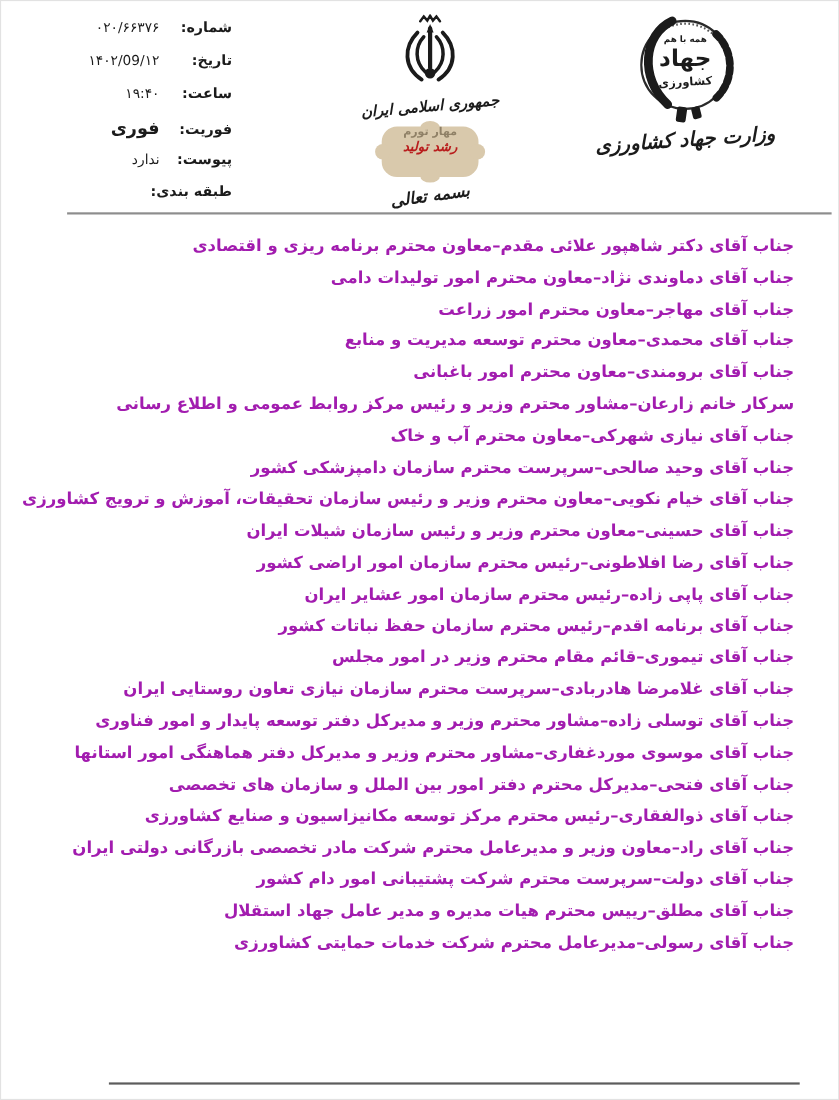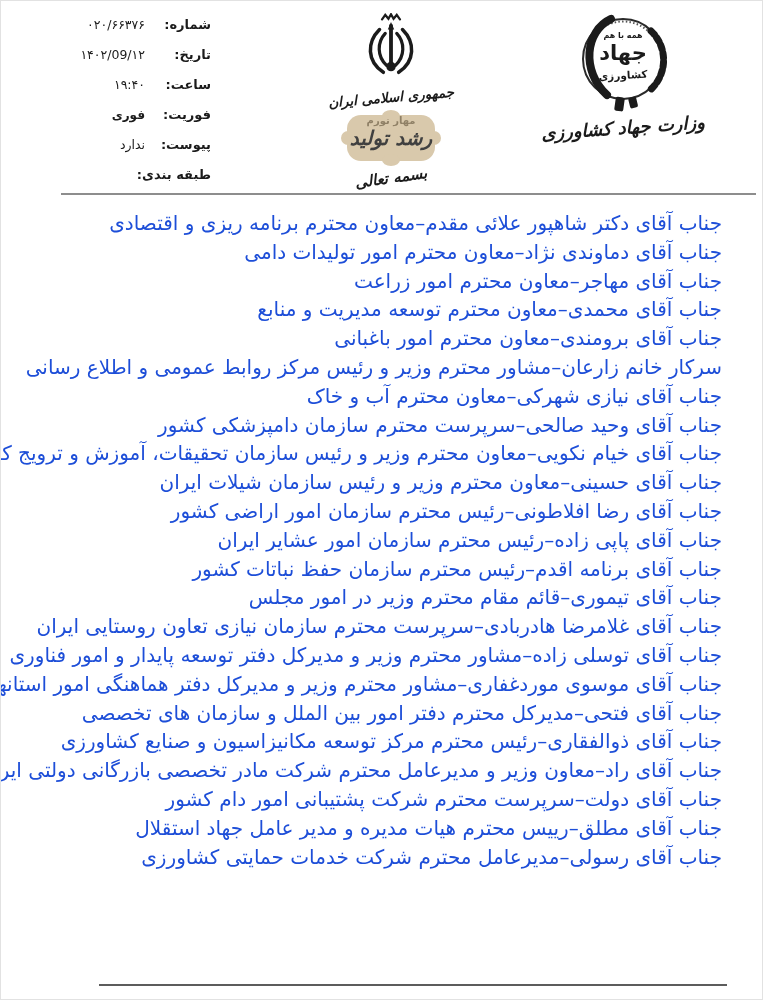--- a/index.html
+++ b/index.html
@@ -15,21 +15,21 @@
   }
 
   
   .meta{
     position:absolute;top:16px;left:60px;width:150px;
     direction:rtl;
   }
   .meta-row{display:flex;align-items:baseline;height:30px;}
   .meta-label{font-weight:700;font-size:13px;white-space:nowrap;min-width:66px;text-align:right;}
   .meta-value{font-size:12.5px;padding-left:4px;white-space:nowrap;}
-  .meta-value.bold{font-weight:700;font-size:12px;}
+  .meta-value.bold{font-weight:700;font-size:16px;}
 
   
   .center-col{
     position:absolute;top:12px;left:326px;width:128px;
     text-align:center;direction:rtl;
   }
   .iran-emblem{display:block;margin:0 auto;}
   .country-name{
     font-size:13.5px;font-weight:700;font-style:italic;
     transform:rotate(-5deg);margin-top:2px;white-space:nowrap;
@@ -43,21 +43,21 @@
     content:"";position:absolute;top:50%;width:14px;height:14px;margin-top:-7px;
     background:#d9c9ac;border-radius:50%;
   }
   .stamp:before{left:-6px;} .stamp:after{right:-6px;}
   .stamp .lobe-t,.stamp .lobe-b{
     position:absolute;left:50%;width:18px;height:12px;margin-left:-9px;
     background:#d9c9ac;border-radius:50%;
   }
   .stamp .lobe-t{top:-5px;} .stamp .lobe-b{bottom:-5px;}
   .stamp-line1{font-size:10px;font-weight:700;color:#8f8066;position:relative;z-index:1;}
-  .stamp-line2{font-size:20px;font-weight:700;color:#404040;font-style:italic;position:relative;z-index:1;}
+  .stamp-line2{font-size:12px;font-weight:700;color:#b91c1c;font-style:italic;position:relative;z-index:1;}
   .besmeleh{
     margin-top:8px;font-size:15px;font-weight:700;font-style:italic;
     transform:rotate(-8deg);white-space:nowrap;
   }
 
   
   .ministry{position:absolute;top:8px;right:44px;width:190px;text-align:center;}
   .logo-wrap{position:relative;width:104px;height:104px;margin:0 auto;}
   .logo-wrap svg{position:absolute;top:0;left:0;}
   .logo-text-top{
@@ -80,22 +80,22 @@
   
   .header-rule{position:absolute;top:192px;left:60px;right:6px;height:2px;background:#8d8d8d;}
   .footer-rule{position:absolute;top:983px;left:98px;width:628px;height:2px;background:#5c5c5c;}
 
   
   .recipients{
     position:absolute;top:208px;right:40px;left:28px;
     direction:rtl;text-align:right;
   }
   .recipient-line{
-    font-size:20px;font-weight:400;line-height:28.8px;
-    white-space:nowrap;color:#1d4ed8;
+    font-size:15px;font-weight:700;line-height:28.8px;
+    white-space:nowrap;color:#a21caf;
   }
 </style>
 </head>
 <body>
 
 <div class="page">
 
   <div class="meta" id="meta-rows">
       <div class="meta-row">
         <span class="meta-label">شماره:</span>

